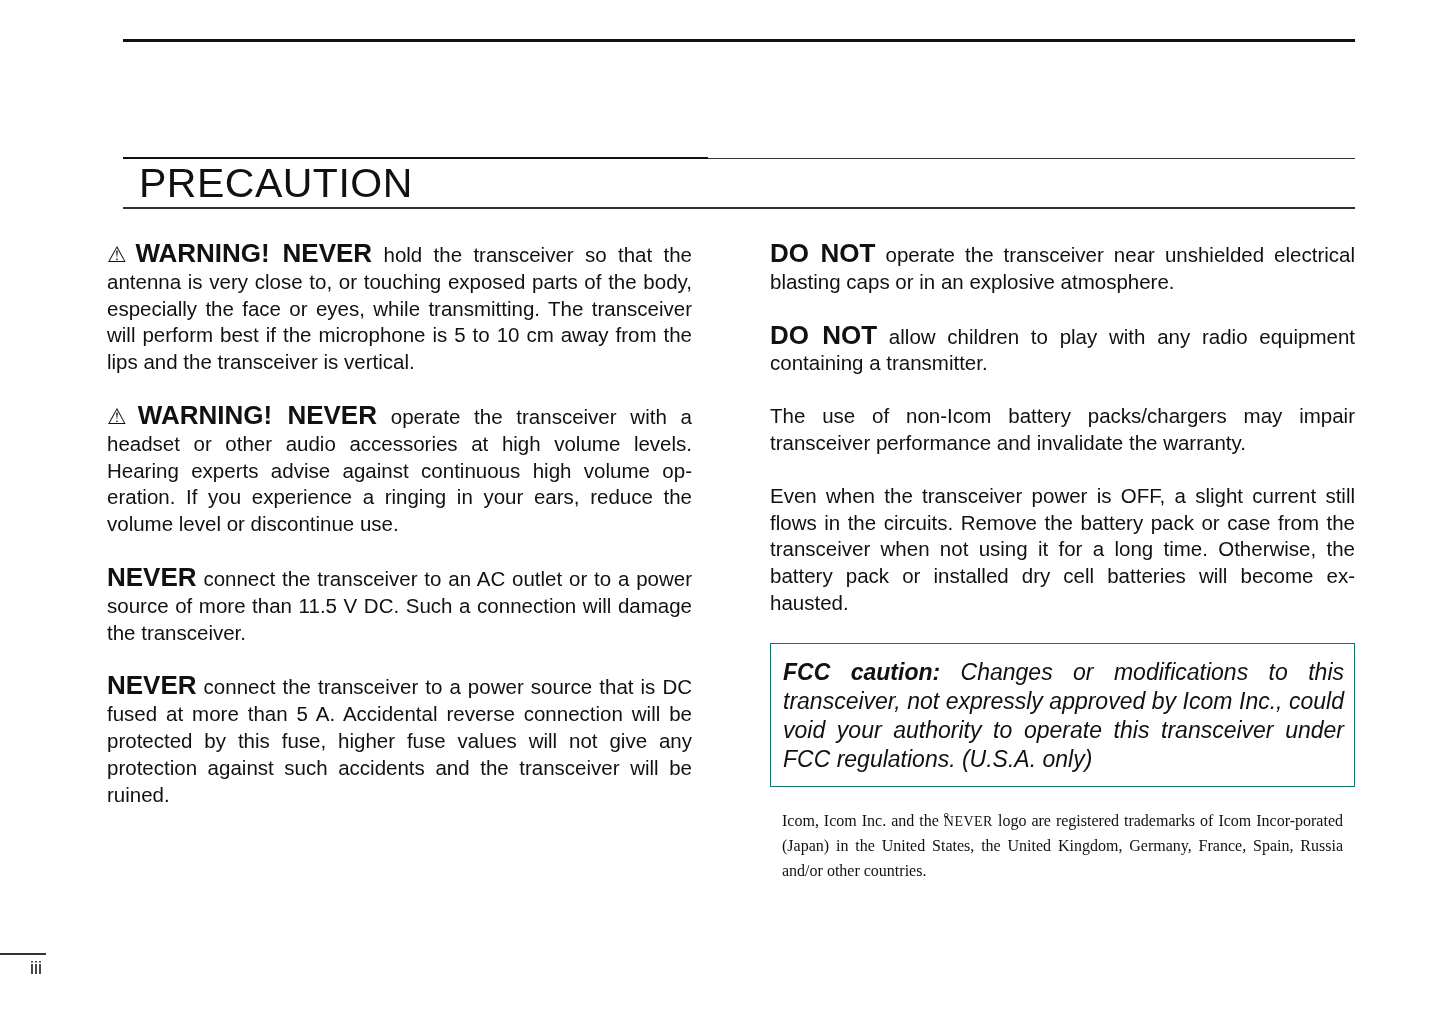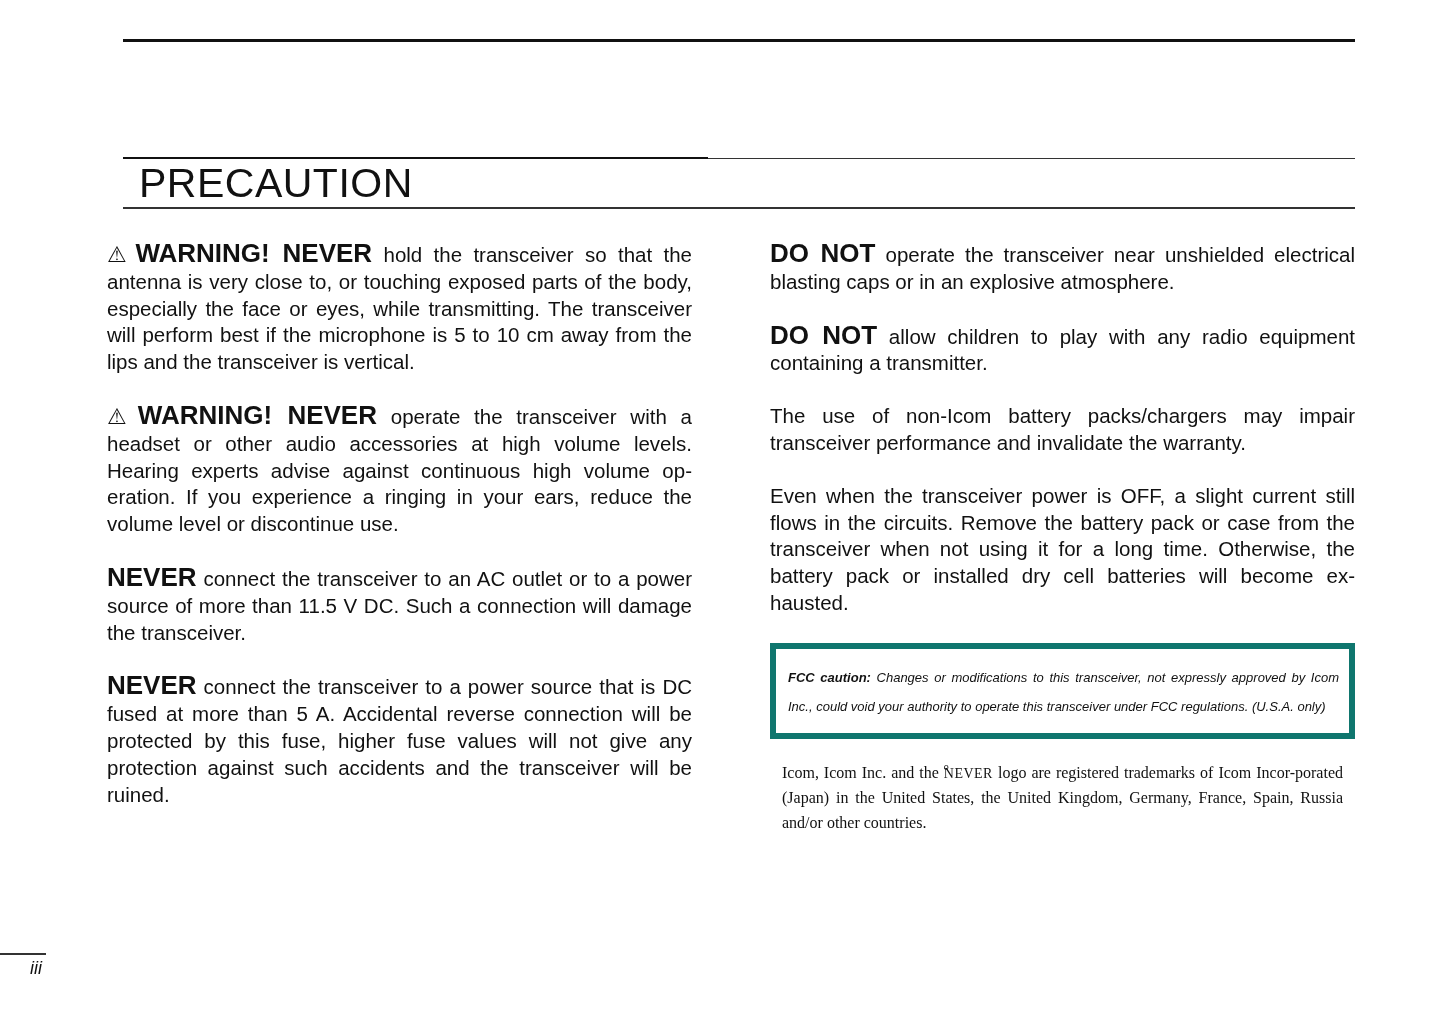--- a/index.html
+++ b/index.html
@@ -18,29 +18,29 @@
     .col { position: absolute; top: 240px; width: 585px; }
     .col-left { left: 107px; }
     .col-right { left: 770px; }
     .para {
       font-size: 20.5px; line-height: 26.8px; text-align: justify;
       margin: 0 0 26px 0;
     }
     .para .lead { font-weight: bold; font-size: 26px; }
     .para .warn-icon { font-size: 22px; font-weight: normal; margin-right: 3px; }
     .fcc-box {
-      border: 6px solid #0f766e; padding: 14px 10px 12px 12px; margin: 10px 0 22px 0;
-      font-size: 13px; line-height: 29px; font-style: italic; text-align: justify;
+      border: 1px solid #0f766e; padding: 14px 10px 12px 12px; margin: 10px 0 22px 0;
+      font-size: 23px; line-height: 29px; font-style: italic; text-align: justify;
     }
     .fcc-box .fcc-label { font-weight: bold; }
     .trademark { font-size: 16px; line-height: 24.5px; text-align: justify; margin: 12px; font-family: Liberation Serif, serif; }
     .icom-logo { position: relative; font-size: 14px; letter-spacing: 0.5px; }
     .icom-logo .ring { position: absolute; left: 0; top: -11px; font-size: 10px; }
     .page-num-rule { position: absolute; left: 0; top: 953px; width: 46px; height: 2px; background: #333; }
-    .page-num { position: absolute; left: 30px; top: 958px; font-size: 18px; font-style: italic; }
+    .page-num { position: absolute; left: 30px; top: 958px; font-size: 18px; }
   </style>
 </head>
 <body>
 
 <div class="top-rule"></div>
 <div class="title-rule-top"></div>
 <div class="title-rule-top-thick"></div>
 <h1 class="page-title">PRECAUTION</h1>
 <div class="title-rule-bottom"></div>
 

